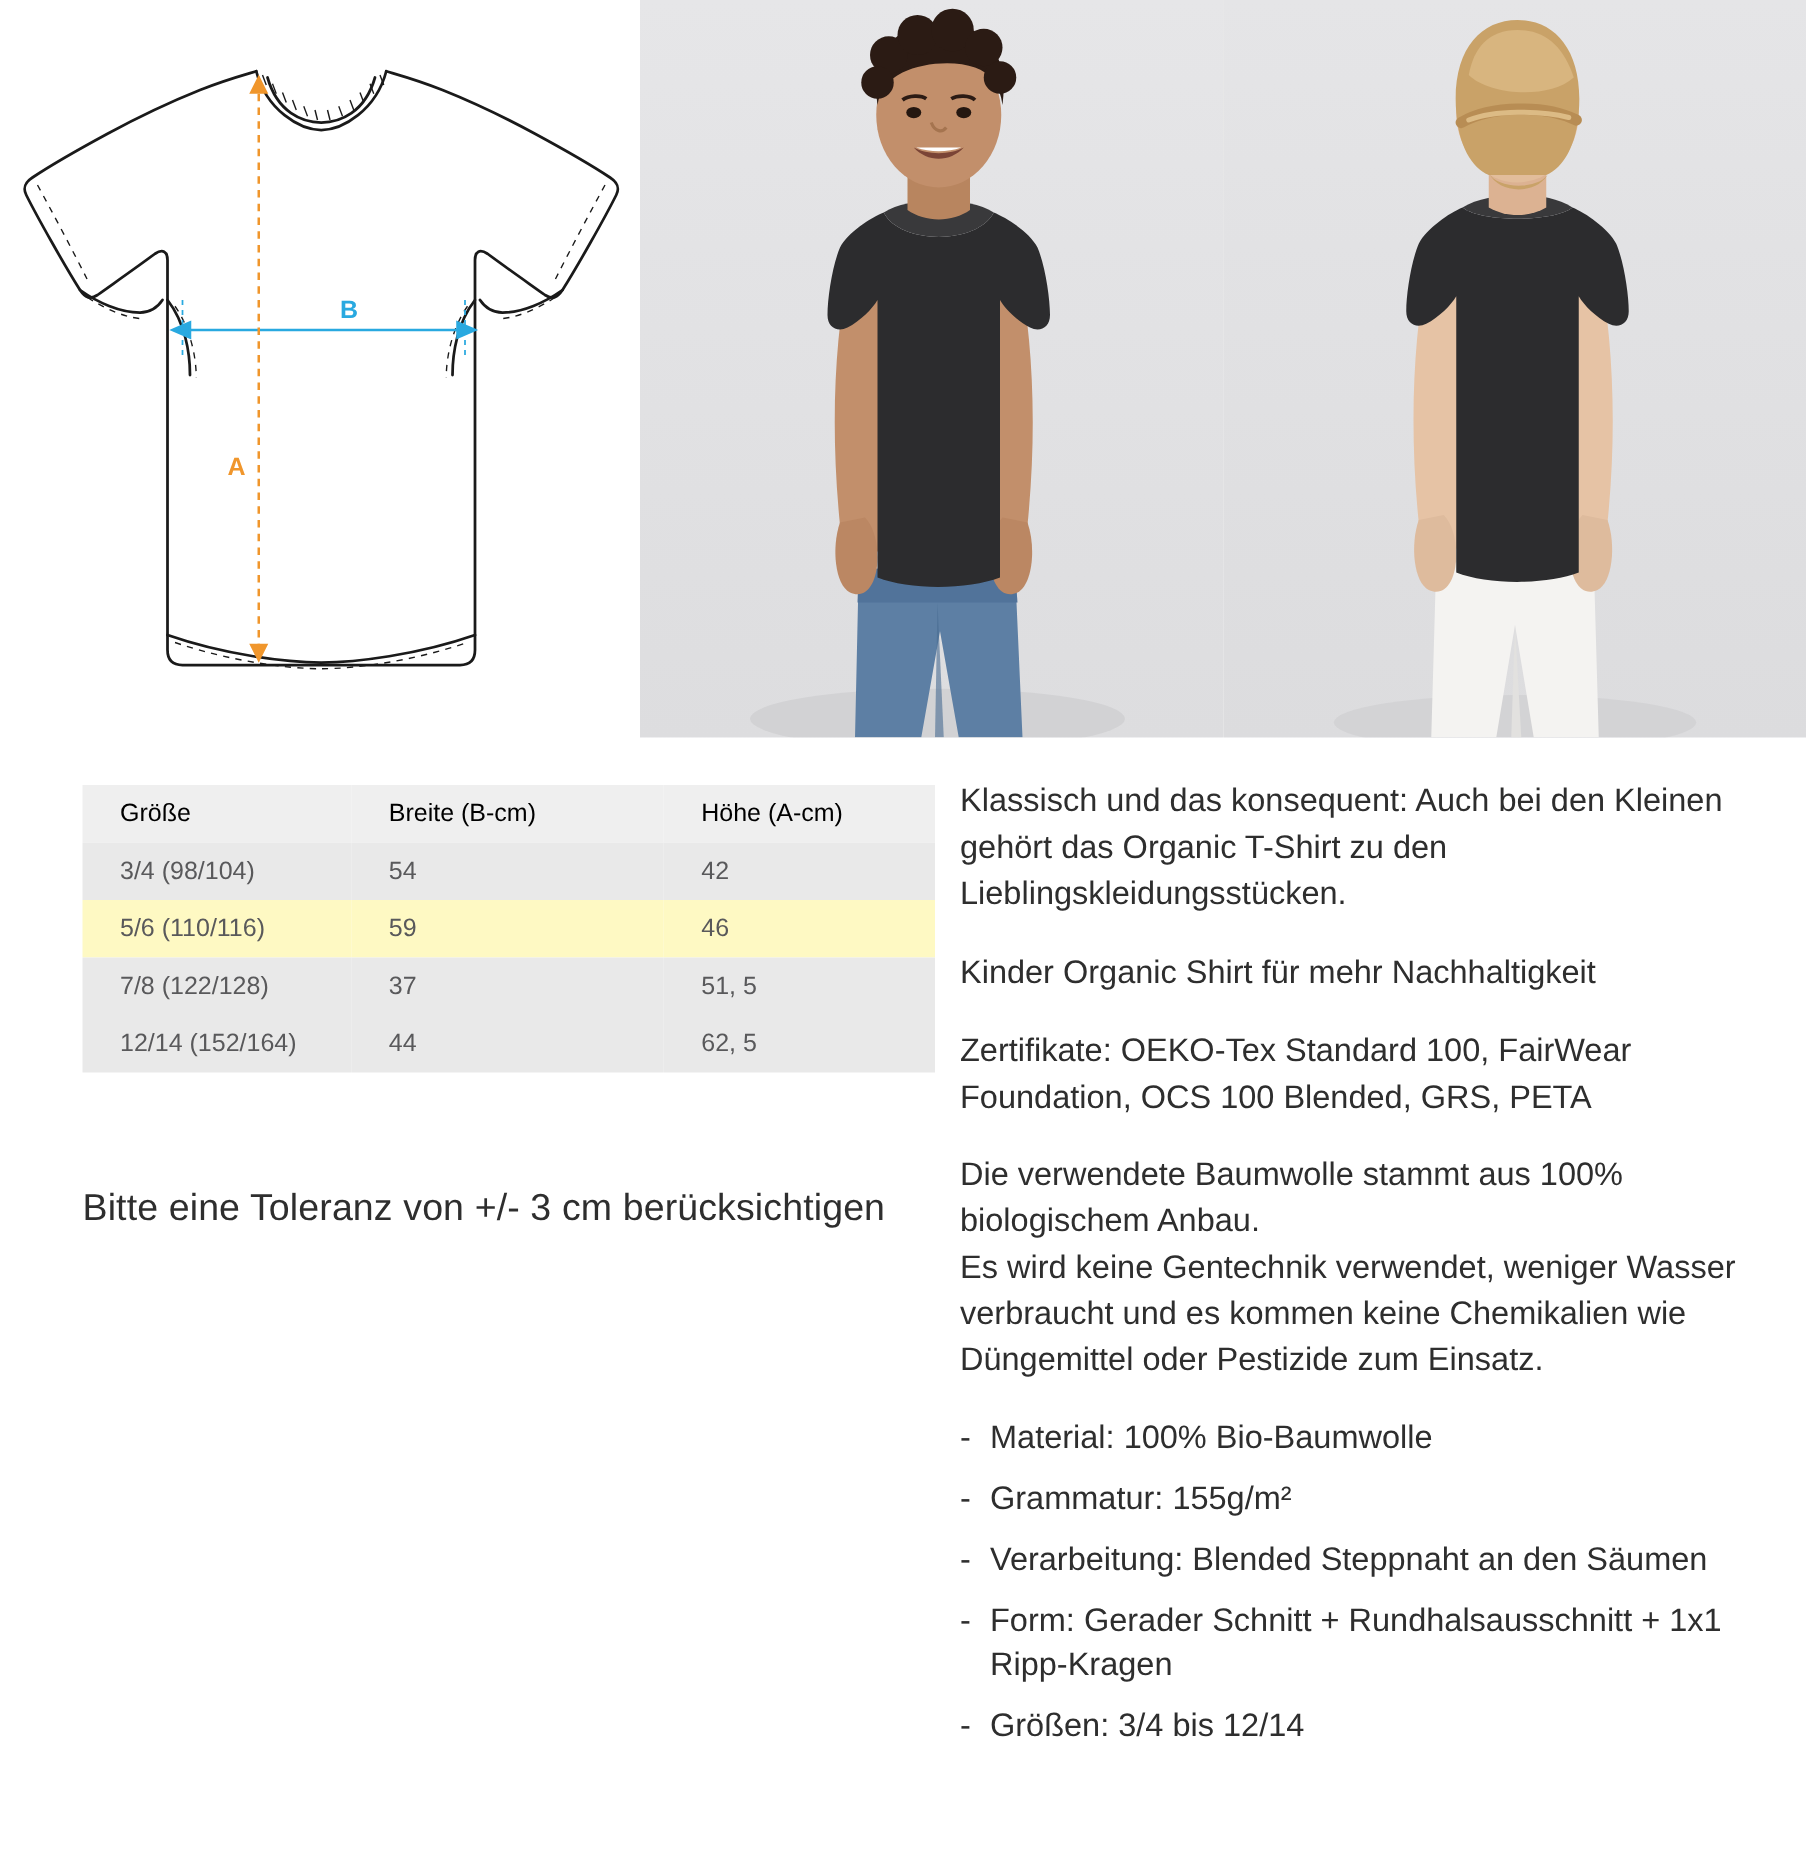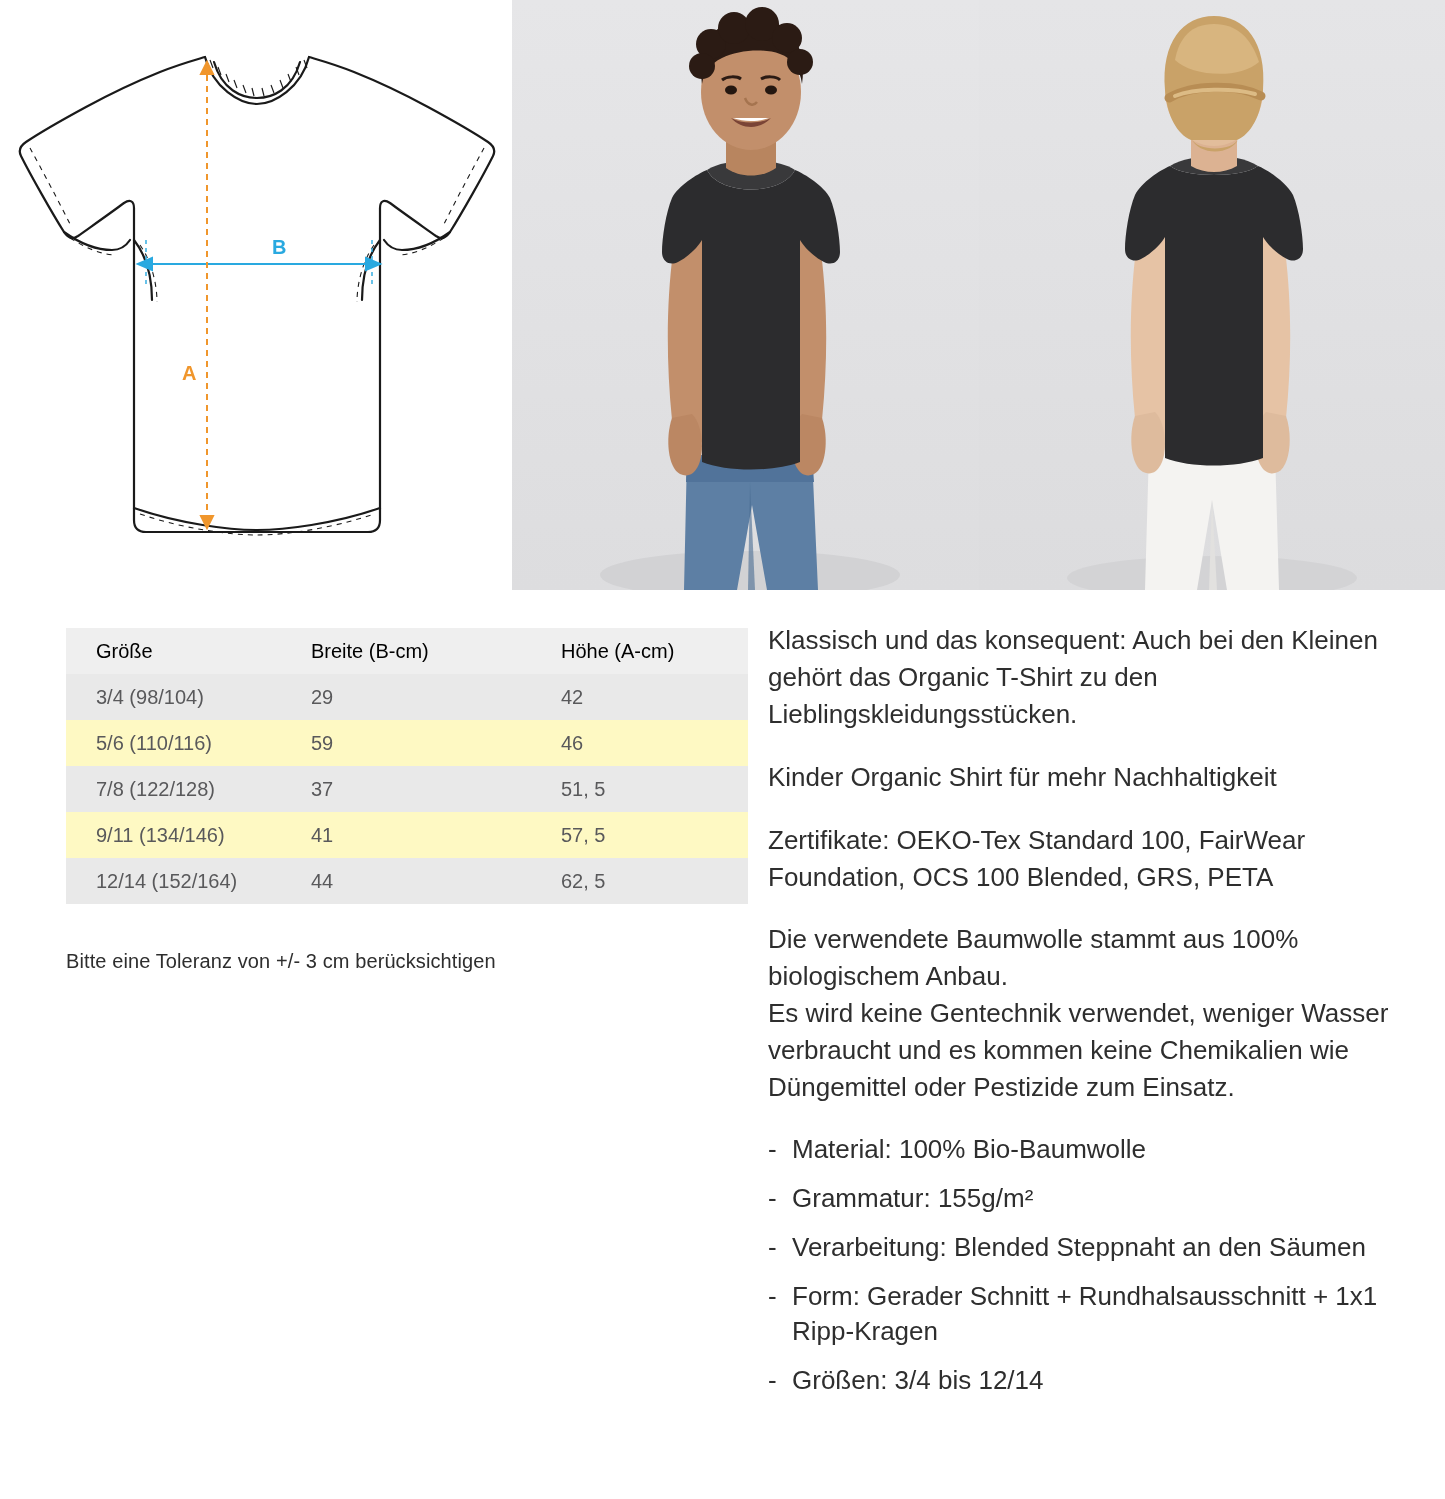--- a/index.html
+++ b/index.html
@@ -67,21 +67,21 @@
   .size-table col.c2 { width: 250px; }
   .size-table col.c3 { width: 217px; }
   .size-table tr.h      { background: #efefef; }
   .size-table tr.r-even { background: #e9e9e9; }
   .size-table tr.r-odd  { background: #fef9c3; }
 
   .tolerance {
     position: absolute;
     left: 66px;
     top: 950px;
-    font-size: 20px;
+    font-size: 30px;
     color: #2e2e2e;
     letter-spacing: 0.1px;
   }
 
   
   .desc {
     position: absolute;
     left: 768px;
     top: 622px;
     width: 630px;
@@ -312,37 +312,32 @@
   <thead>
     <tr class="h">
       <th>Größe</th>
       <th>Breite (B-cm)</th>
       <th>Höhe (A-cm)</th>
     </tr>
   </thead>
   <tbody>
     <tr class="r-even">
       <td>3/4 (98/104)</td>
-      <td>29</td>
+      <td>54</td>
       <td>42</td>
     </tr>
     <tr class="r-odd">
       <td>5/6 (110/116)</td>
       <td>59</td>
       <td>46</td>
     </tr>
     <tr class="r-even">
       <td>7/8 (122/128)</td>
       <td>37</td>
       <td>51, 5</td>
-    </tr>
-    <tr class="r-odd">
-      <td>9/11 (134/146)</td>
-      <td>41</td>
-      <td>57, 5</td>
     </tr>
     <tr class="r-even">
       <td>12/14 (152/164)</td>
       <td>44</td>
       <td>62, 5</td>
     </tr>
   </tbody>
 </table>
 
 <div class="tolerance">Bitte eine Toleranz von +/- 3 cm berücksichtigen</div>

